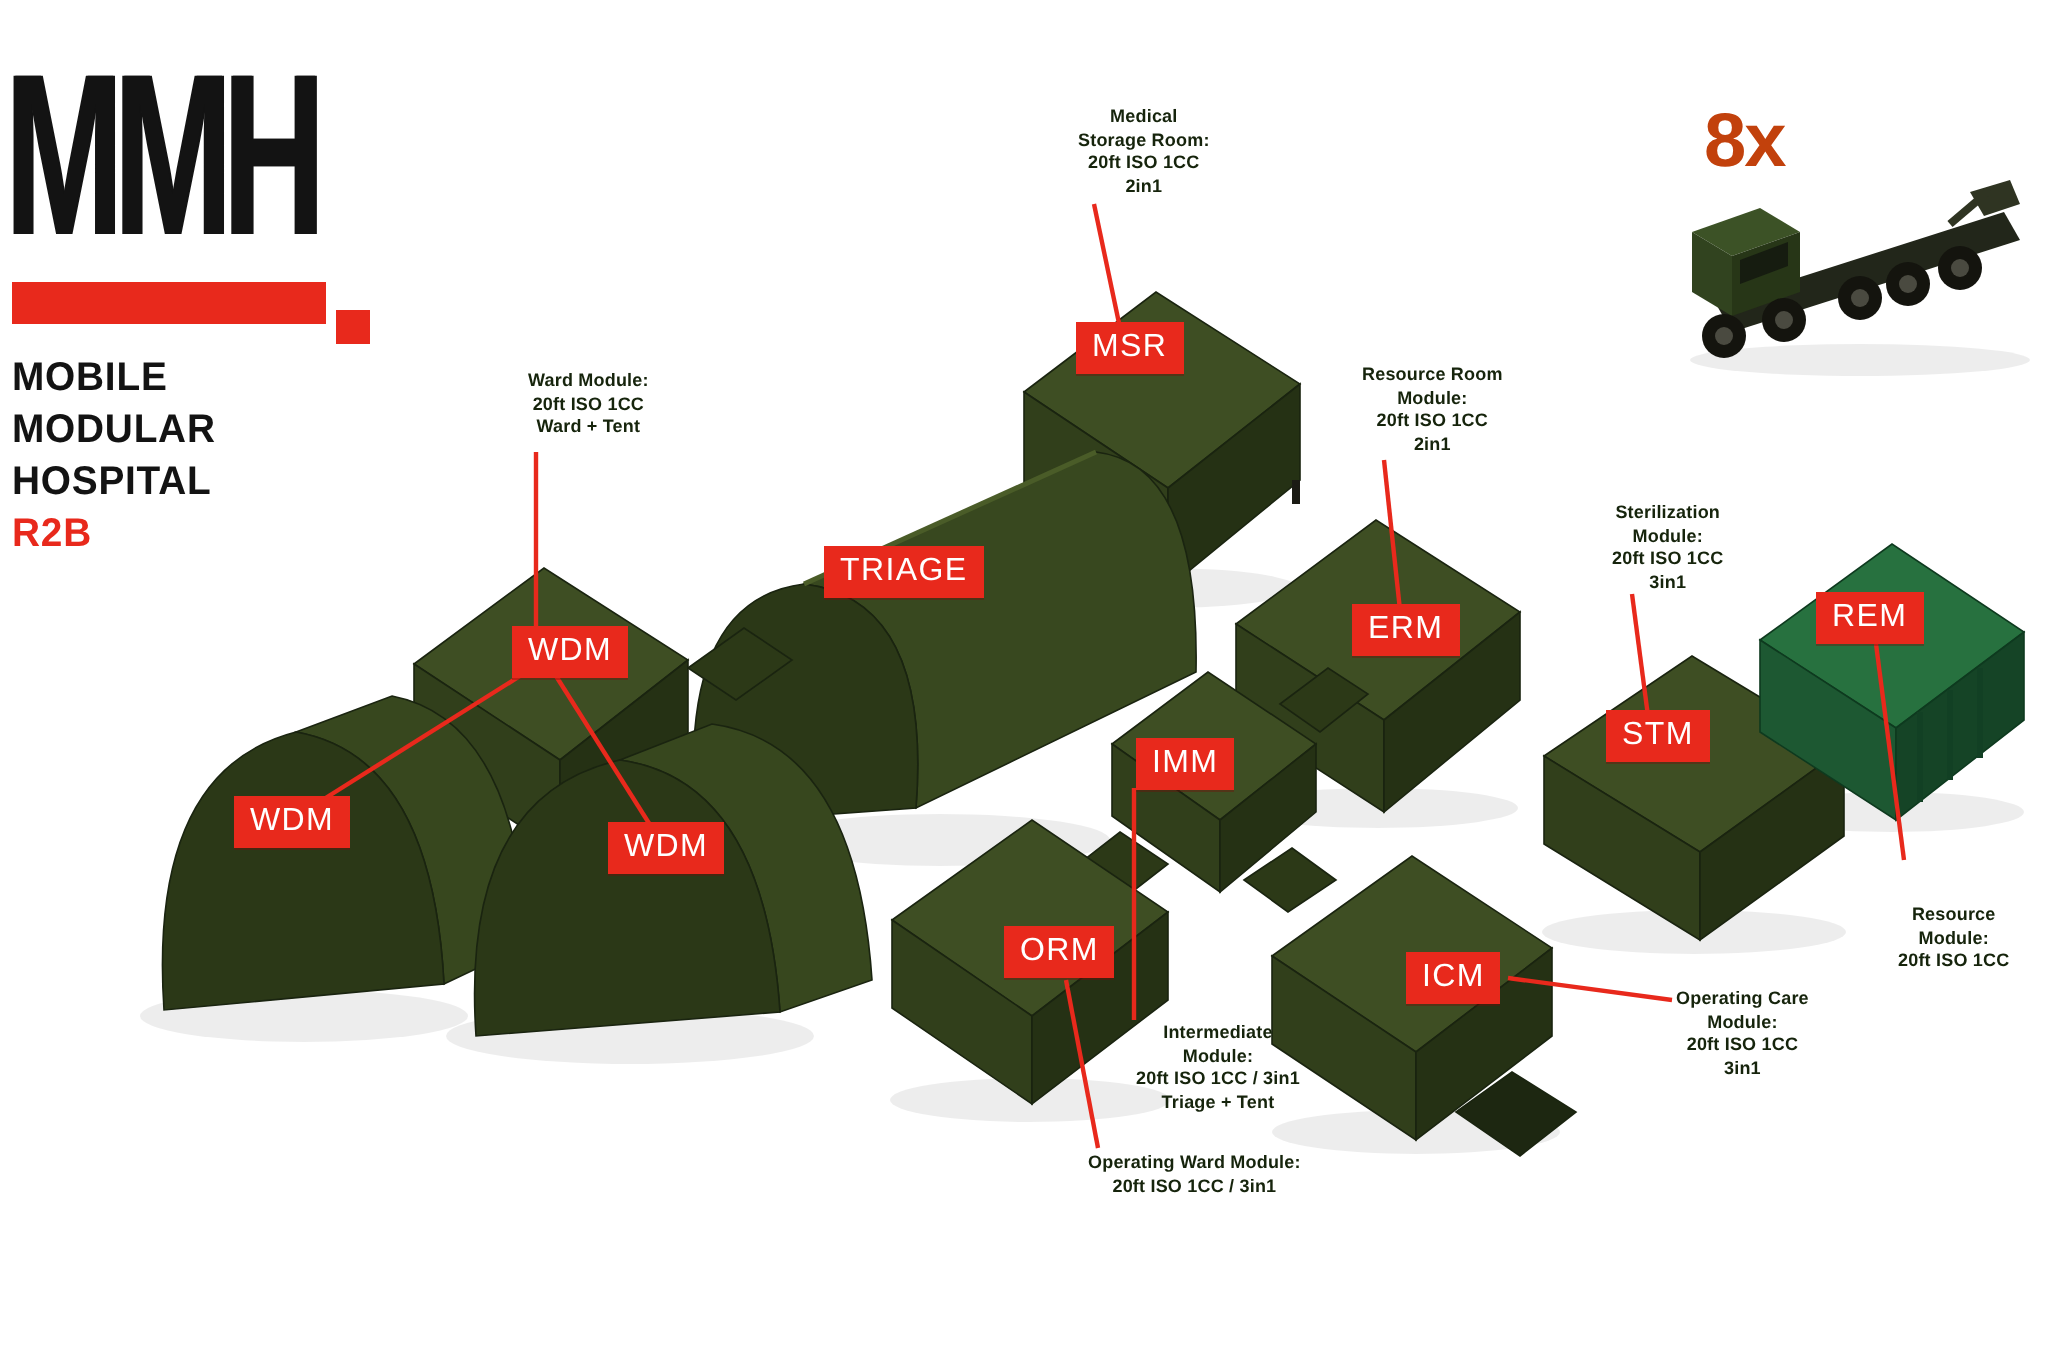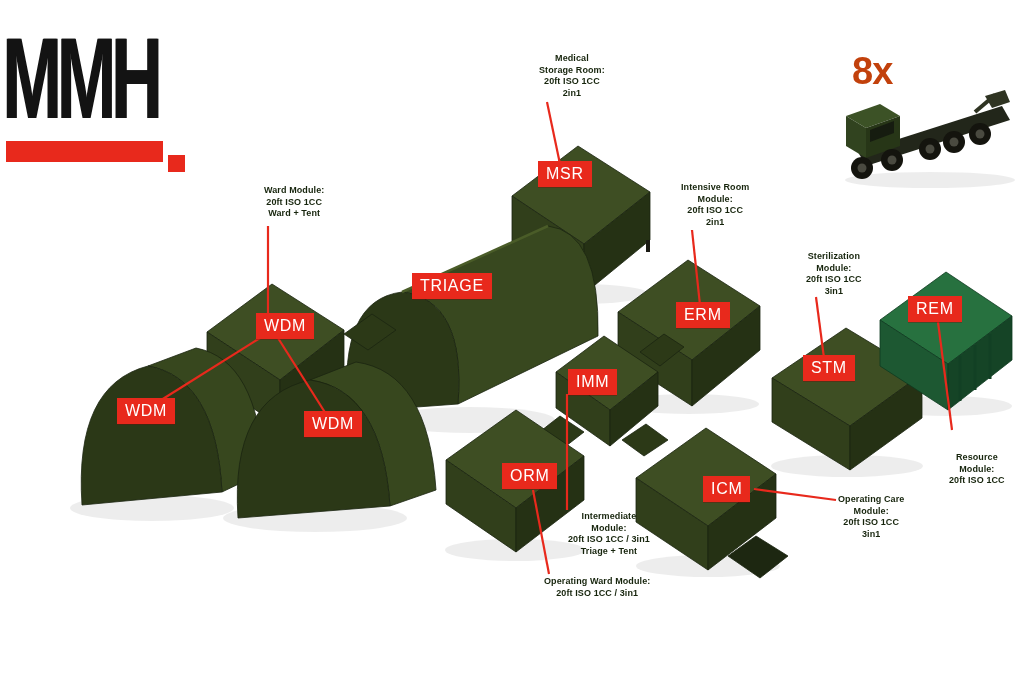--- a/index.html
+++ b/index.html
@@ -184,20 +184,26 @@
       <line x1="938" y1="322" x2="952" y2="430"></line>
       <line x1="567" y1="394" x2="567" y2="510"></line>
       <line x1="533" y1="490" x2="549" y2="574"></line>
       <line x1="754" y1="489" x2="836" y2="500"></line>
     </g>
   </svg>
 
   <div class="logo">MMH</div>
   <div class="red-bar"></div>
   <div class="red-square"></div>
+  <div class="subtitle">
+    <div class="line">MOBILE</div>
+    <div class="line">MODULAR</div>
+    <div class="line">HOSPITAL</div>
+    <div class="line variant">R2B</div>
+  </div>
 
   <div class="count">8x</div>
 
   <div class="badge" style="left:256px;top:313px">WDM</div>
   <div class="badge" style="left:117px;top:398px">WDM</div>
   <div class="badge" style="left:304px;top:411px">WDM</div>
   <div class="badge" style="left:412px;top:273px">TRIAGE</div>
   <div class="badge" style="left:538px;top:161px">MSR</div>
   <div class="badge" style="left:568px;top:369px">IMM</div>
   <div class="badge" style="left:676px;top:302px">ERM</div>
@@ -206,21 +212,21 @@
   <div class="badge" style="left:803px;top:355px">STM</div>
   <div class="badge" style="left:908px;top:296px">REM</div>
 
   <div class="annotation" style="left:264px;top:185px">Ward Module:
 20ft ISO 1CC
 Ward + Tent</div>
   <div class="annotation" style="left:539px;top:53px">Medical
 Storage Room:
 20ft ISO 1CC
 2in1</div>
-  <div class="annotation" style="left:681px;top:182px">Intensive Room
+  <div class="annotation" style="left:681px;top:182px">Resource Room
 Module:
 20ft ISO 1CC
 2in1</div>
   <div class="annotation" style="left:806px;top:251px">Sterilization
 Module:
 20ft ISO 1CC
 3in1</div>
   <div class="annotation" style="left:949px;top:452px">Resource
 Module:
 20ft ISO 1CC</div>

